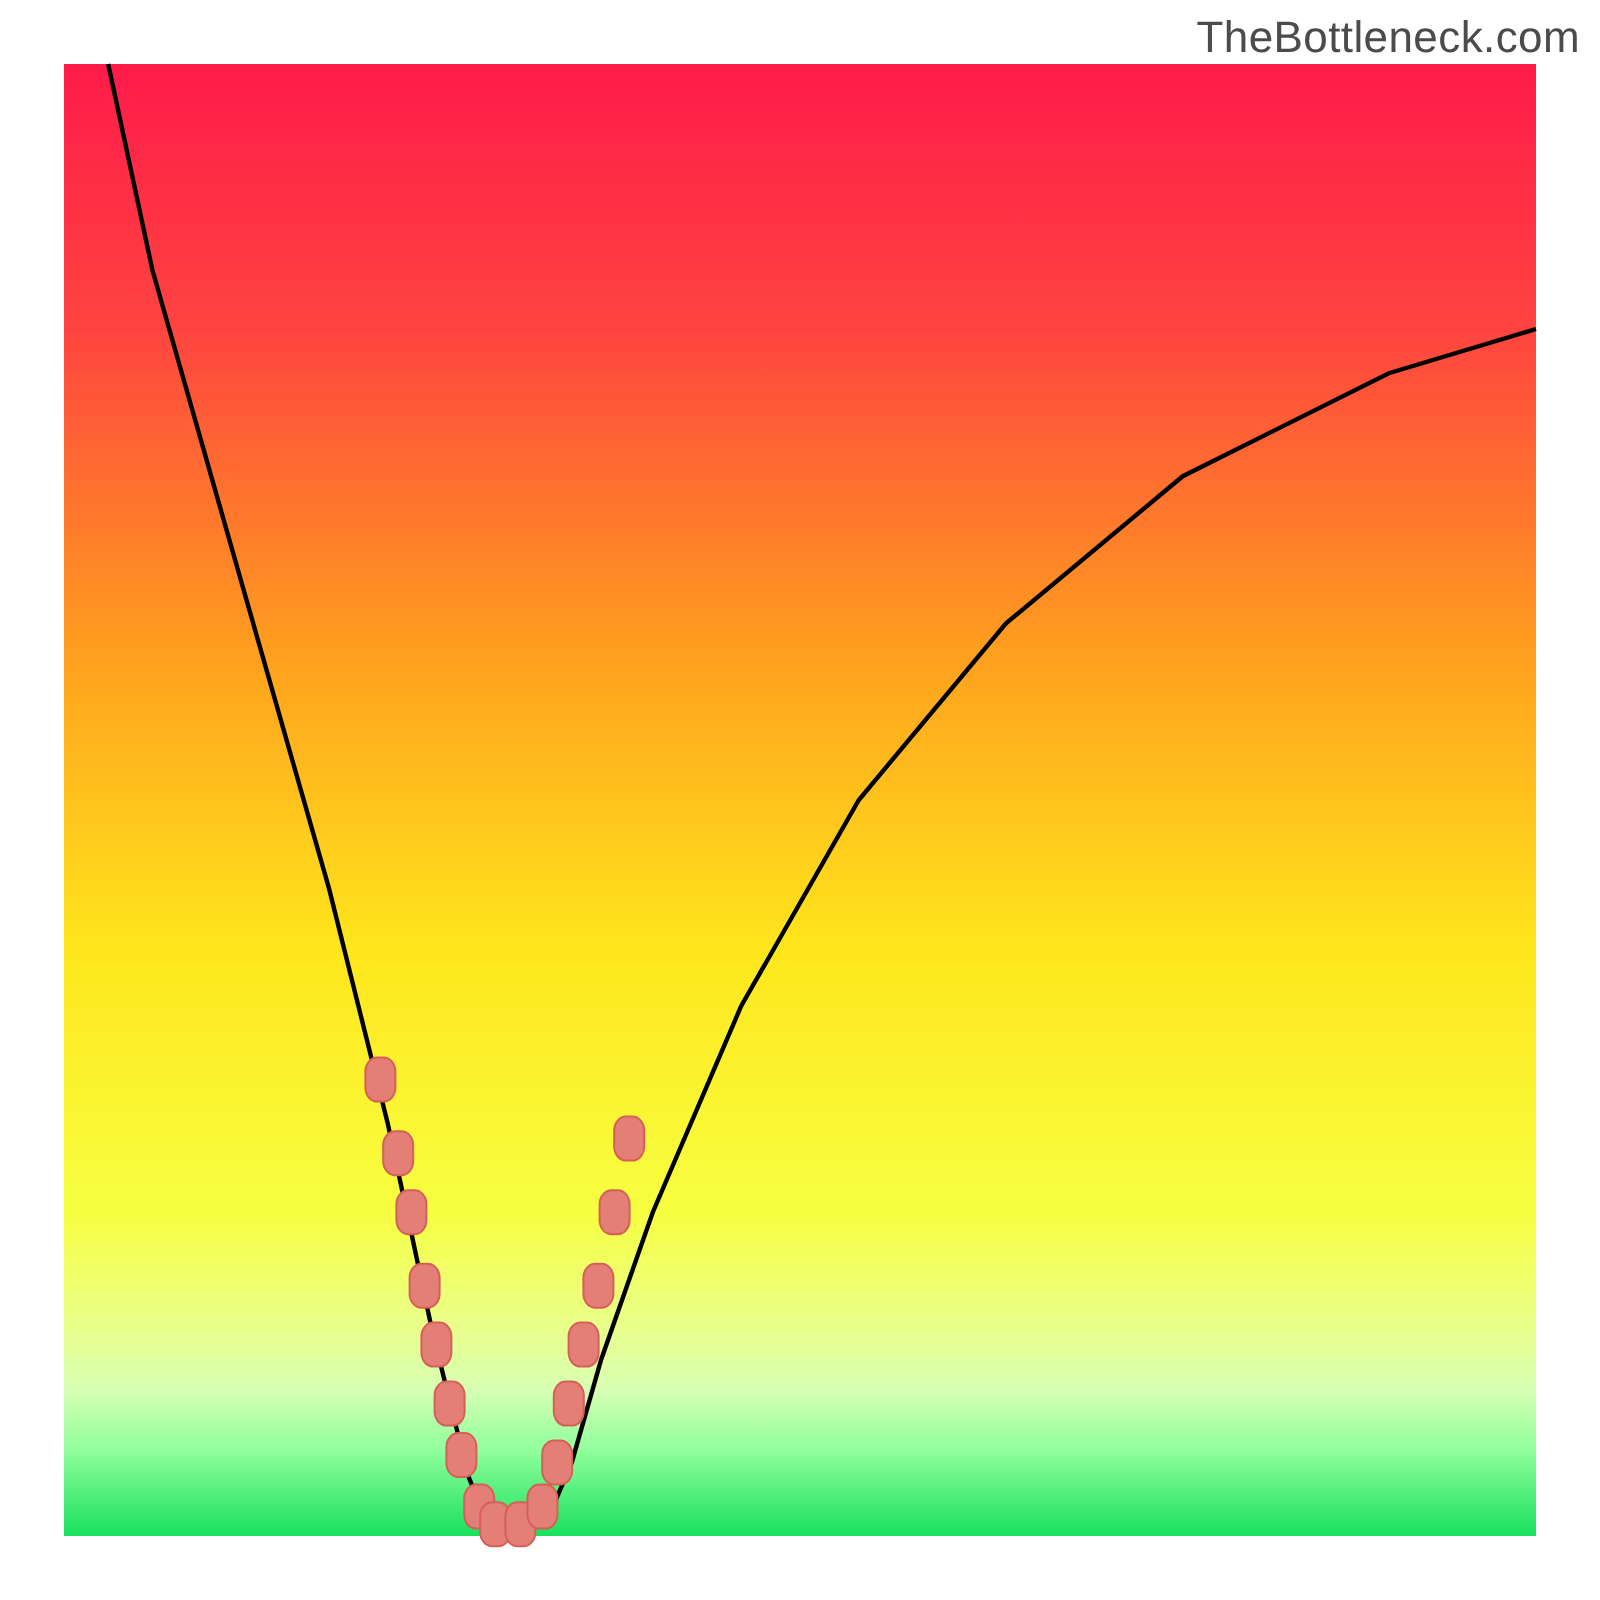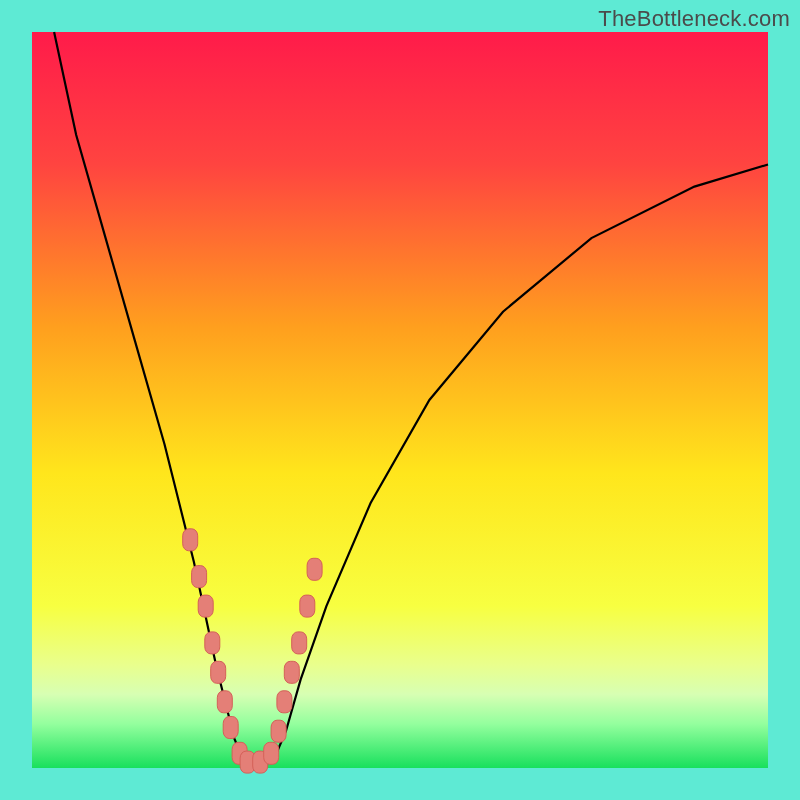--- a/index.html
+++ b/index.html
@@ -10,21 +10,21 @@
     background: #000;
     overflow: hidden;
     font-family: Arial, Helvetica, sans-serif;
   }
   .frame {
     position: absolute;
     left: 0;
     top: 0;
     width: 800px;
     height: 800px;
-    background: #5eead4;
+    background: #ffffff;
   }
   .plot-area {
     position: absolute;
     left: 32px;
     top: 32px;
     width: 736px;
     height: 736px;
     
   }
   .watermark {

